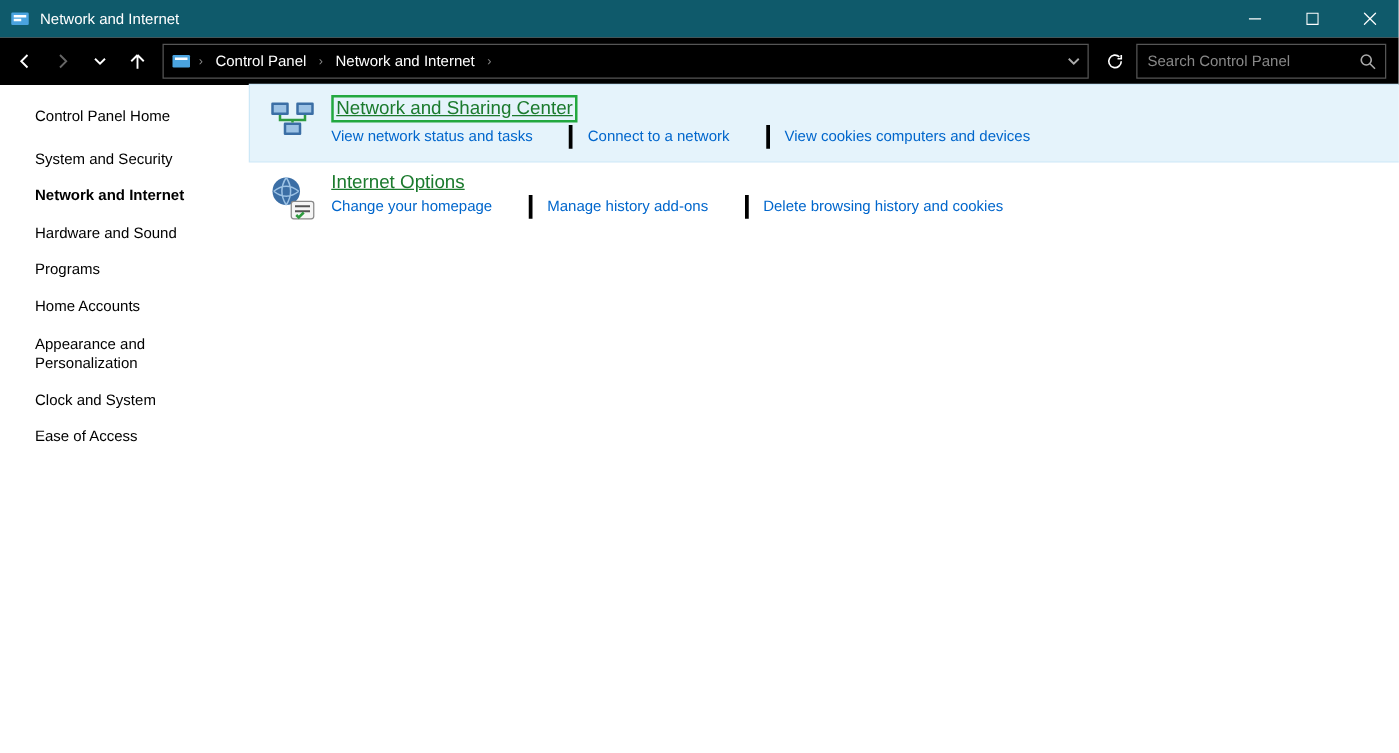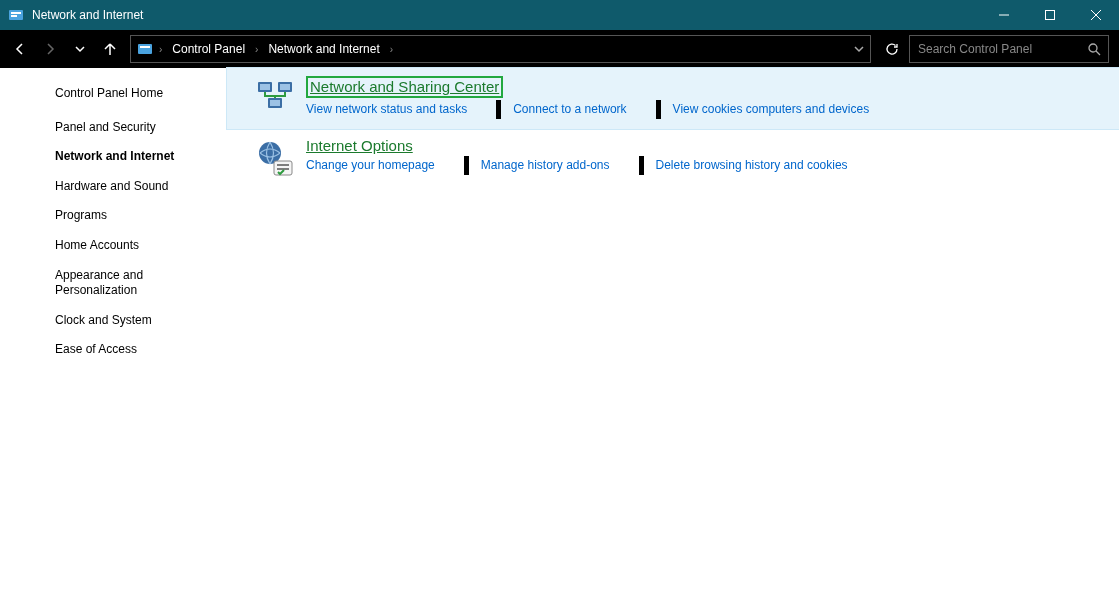--- a/index.html
+++ b/index.html
@@ -21,34 +21,34 @@
     .address-bar .chev { color: #888; font-size: 10px; }
     .address-bar .spacer { flex: 1; }
     .refresh-btn { width: 30px; height: 28px; display: flex; align-items: center; justify-content: center; color: #fff; cursor: pointer; }
     .search-box { width: 200px; height: 28px; border: 1px solid #555; display: flex; align-items: center; padding: 0 8px; margin-right: 4px; gap: 15px; }
     .search-box input { flex: 1; background: transparent; border: none; outline: none; color: #fff; font-size: 12px; }
     .search-box input::placeholder { color: #888; }
     .search-icon { color: #888; font-size: 13px; }
 
     
     .content { display: flex; height: calc(602px - 30px - 38px); }
-    .sidebar { width: 200px; padding: 18px 8px 8px 28px; margin-left: 27px; }
+    .sidebar { width: 200px; padding: 18px 8px 8px 28px; }
     .sidebar a { display: block; font-size: 12px; color: #000; text-decoration: none; margin-bottom: 14px; line-height: 1.3; }
     .sidebar a.heading { margin-bottom: 18px; }
     .sidebar a.active { font-weight: bold; }
 
     .main { flex: 1; padding: 0; }
-    .category-row { display: flex; padding: 8px 12px 10px 29px; }
+    .category-row { display: flex; padding: 8px 12px 10px 15px; }
     .category-row.highlight { background: #e5f3fb; outline: 1px solid #cde8f7; }
     .cat-icon { width: 40px; height: 40px; flex: 0 0 40px; margin-right: 10px; margin-top: 2px; }
     .cat-body { flex: 1; }
     .cat-title { font-size: 15px; color: #1b7a2d; margin-bottom: 2px; display: inline-block; }
     .cat-title.hl { border: 2px solid #22a83f; padding: 0 2px 1px 2px; }
     .cat-links { display: flex; flex-wrap: wrap; gap: 17px; }
-    .cat-links a { font-size: 12px; color: #0066cc; text-decoration: none; padding: 0 12px; border-left: 5px solid #000000; line-height: 1.6; }
+    .cat-links a { font-size: 12px; color: #0066cc; text-decoration: none; padding: 0 12px; border-left: 3px solid #000000; line-height: 1.6; }
     .cat-links a:first-child { padding-left: 0; border-left: none; }
 
     svg { display: block; }
   </style>
 </head>
 <body>
 
 <div class="titlebar">
   <span class="app-icon">
     <svg viewBox="0 0 16 16">
@@ -132,21 +132,21 @@
           <circle cx="5" cy="5" r="4" fill="none" stroke="#aaa" stroke-width="1.3"></circle>
           <line x1="8" y1="8" x2="12" y2="12" stroke="#aaa" stroke-width="1.3"></line>
         </svg>
     </span>
   </div>
 </div>
 
 <div class="content">
   <div class="sidebar">
     <a href="#" class="heading">Control Panel Home</a>
-    <a href="#">Panel and Security</a>
+    <a href="#">System and Security</a>
     <a href="#" class="active">Network and Internet</a>
     <a href="#">Hardware and Sound</a>
     <a href="#">Programs</a>
     <a href="#">Home Accounts</a>
     <a href="#">Appearance and Personalization</a>
     <a href="#">Clock and System</a>
     <a href="#">Ease of Access</a>
   </div>
 
   <div class="main">

